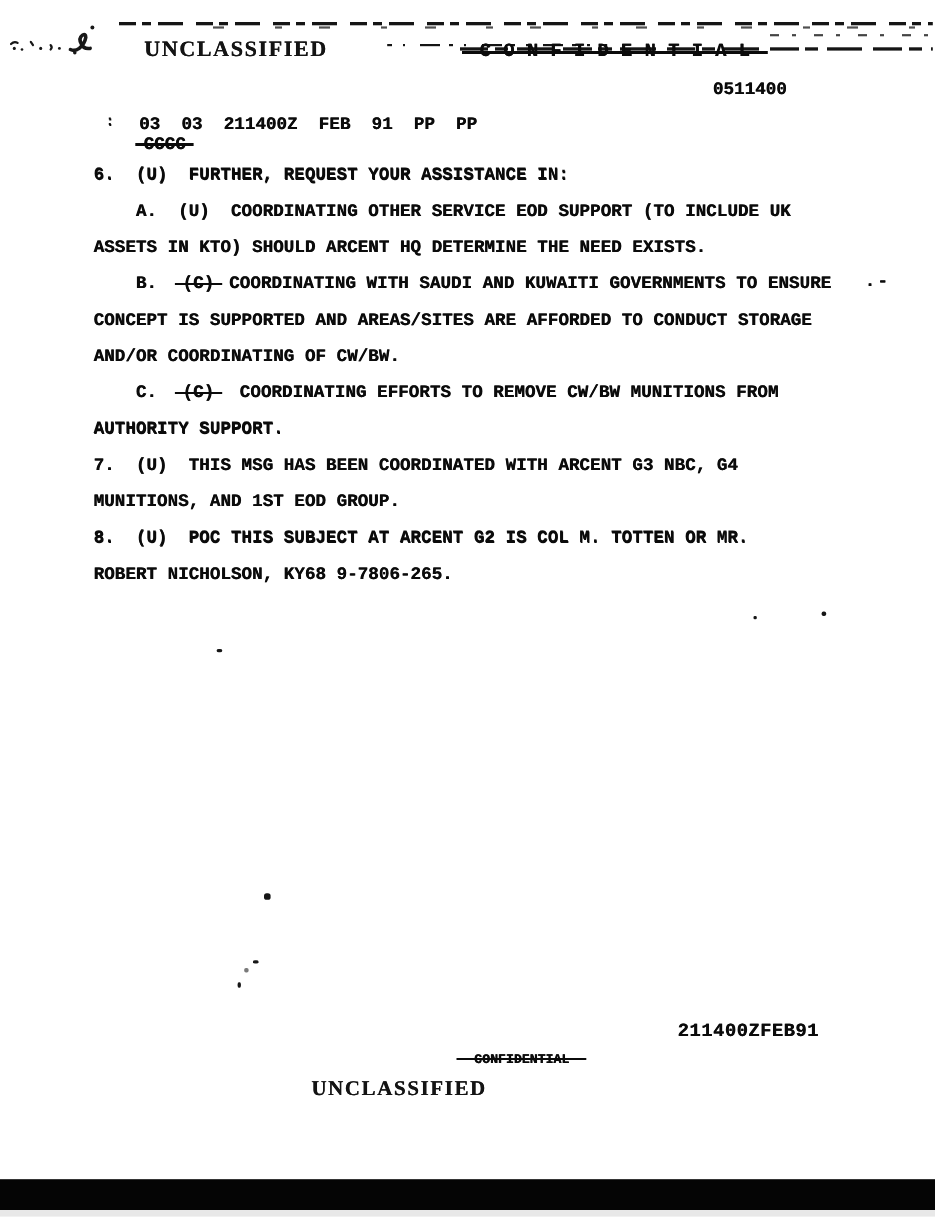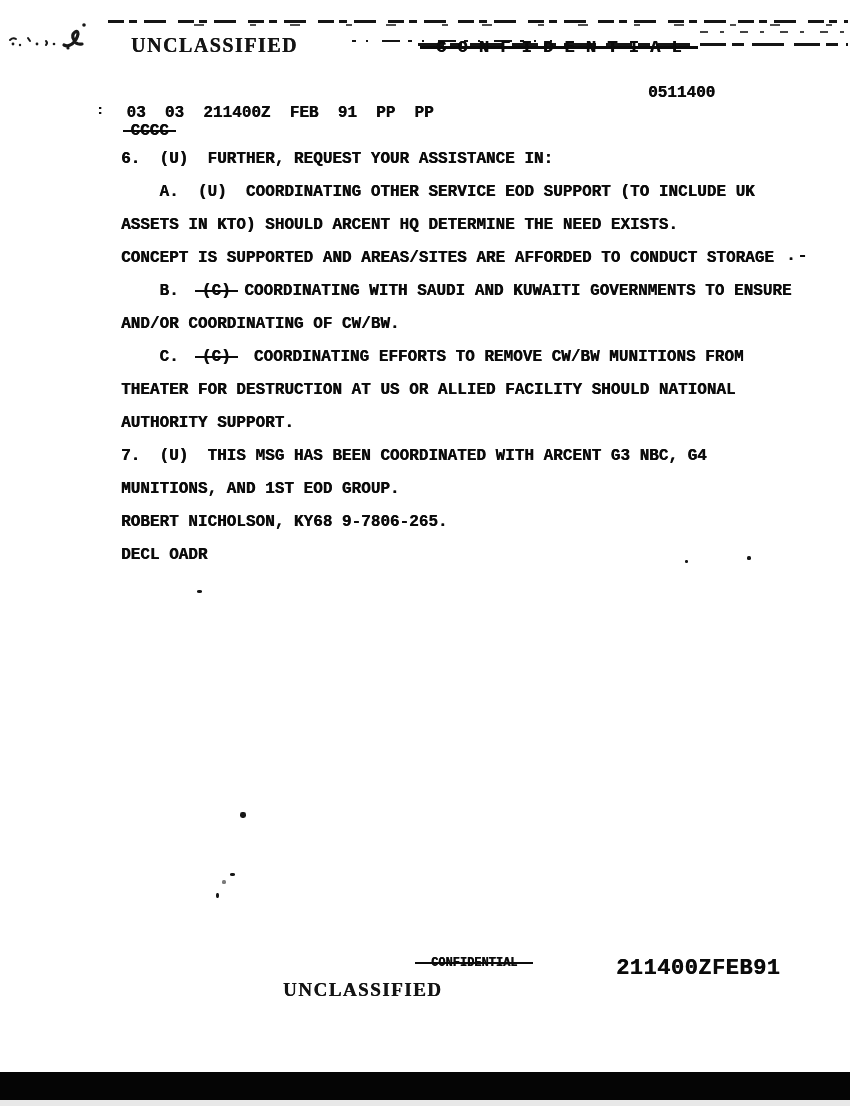--- a/index.html
+++ b/index.html
@@ -72,44 +72,43 @@
     background-image: repeating-linear-gradient(90deg,
       #151515 0 8px, transparent 8px 20px, #151515 20px 24px, transparent 24px 40px);
   }
 
   .hdr-unclass { top: 34px; left: 131px; }
   .hdr-conf {
     top: 38px; left: 426px;
     font-size: 17px; letter-spacing: 0.5px;
   }
   .msg-line { top: 86px; left: 88px; white-space: pre; }
-  .msg-num  { top: 84px; left: 648px; }
+  .msg-num  { top: 72px; left: 648px; }
   .colon-mark { top: 103px; left: 96px; font-size: 13px; }
 
   .body-block { top: 143px; left: 85px; width: 730px; }
   .body-line {
     white-space: pre;
     height: 33px;
     line-height: 33px;
-    margin-left: 36px;
   }
   .margin-note { top: 247px; left: 786px; letter-spacing: 2px; }
 
   
   .speck { position: absolute; background: #161616; border-radius: 40%; }
   .speck-1 { top: 556px; left: 747px; width: 4px; height: 4px; }
   .speck-2 { top: 590px; left: 197px; width: 5px; height: 3px; }
   .speck-3 { top: 812px; left: 240px; width: 6px; height: 6px; }
   .speck-4 { top: 873px; left: 230px; width: 5px; height: 3px; }
   .speck-5 { top: 880px; left: 222px; width: 4px; height: 4px; background: #7a7a7a; }
   .speck-6 { top: 893px; left: 216px; width: 3px; height: 5px; }
   .speck-7 { top: 560px; left: 685px; width: 3px; height: 3px; }
 
   .ftr-conf { top: 956px; left: 421px; font-size: 12px; }
-  .ftr-dtg  { top: 956px; left: 616px; font-size: 22px; letter-spacing: 0.5px; }
+  .ftr-dtg  { top: 929px; left: 616px; font-size: 17px; letter-spacing: 0.5px; }
   .ftr-unclass { top: 979px; left: 283px; font-size: 19px; }
 
   .scribble-svg { top: 18px; left: 4px; }
 
   .bottom-bar {
     position: absolute;
     left: 0; bottom: 0;
     width: 850px; height: 28px;
     background: #050505;
   }
@@ -150,30 +149,29 @@
     <span>03  03  211400Z  FEB  91  PP  PP </span>
     <span class="struck">CCCC</span>
   </div>
   <div class="abs typewriter msg-num">0511400</div>
   <div class="abs typewriter colon-mark">:</div>
 
   <div class="abs typewriter body-block" id="body-lines">
       <div class="body-line"><span>6.  (U)  FURTHER, REQUEST YOUR ASSISTANCE IN:</span></div>
       <div class="body-line"><span>    A.  (U)  COORDINATING OTHER SERVICE EOD SUPPORT (TO INCLUDE UK</span></div>
       <div class="body-line"><span>ASSETS IN KTO) SHOULD ARCENT HQ DETERMINE THE NEED EXISTS.</span></div>
+      <div class="body-line"><span>    B.  </span><span class="struck">(C)</span><span> COORDINATING WITH SAUDI AND KUWAITI GOVERNMENTS TO ENSURE</span></div>
       <div class="body-line"><span>CONCEPT IS SUPPORTED AND AREAS/SITES ARE AFFORDED TO CONDUCT STORAGE</span></div>
-      <div class="body-line"><span>    B.  </span><span class="struck">(C)</span><span> COORDINATING WITH SAUDI AND KUWAITI GOVERNMENTS TO ENSURE</span></div>
       <div class="body-line"><span>AND/OR COORDINATING OF CW/BW.</span></div>
       <div class="body-line"><span>    C.  </span><span class="struck">(C)</span><span>  COORDINATING EFFORTS TO REMOVE CW/BW MUNITIONS FROM</span></div>
-      <div class="body-line"><span>THEATER FOR DESTRUCTION AT US OR ALLIED FACILITY SHOULD NATIONAL</span></div>
       <div class="body-line"><span>AUTHORITY SUPPORT.</span></div>
       <div class="body-line"><span>7.  (U)  THIS MSG HAS BEEN COORDINATED WITH ARCENT G3 NBC, G4</span></div>
       <div class="body-line"><span>MUNITIONS, AND 1ST EOD GROUP.</span></div>
+      <div class="body-line"><span>8.  (U)  POC THIS SUBJECT AT ARCENT G2 IS COL M. TOTTEN OR MR.</span></div>
       <div class="body-line"><span>ROBERT NICHOLSON, KY68 9-7806-265.</span></div>
-      <div class="body-line"><span>DECL OADR</span></div>
     </div>
 
   <div class="abs typewriter margin-note">.-</div>
 
   <div class="speck speck-1"></div>
   <div class="speck speck-2"></div>
   <div class="speck speck-3"></div>
   <div class="speck speck-4"></div>
   <div class="speck speck-5"></div>
   <div class="speck speck-6"></div>

